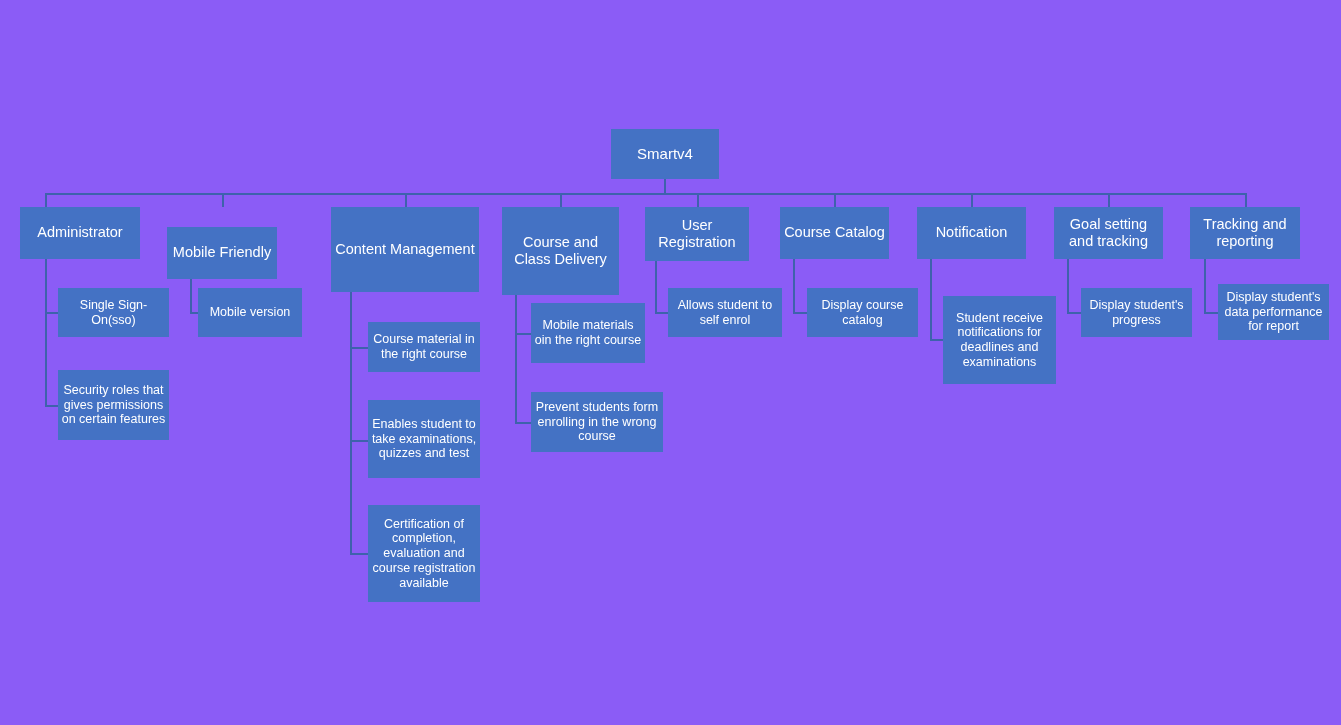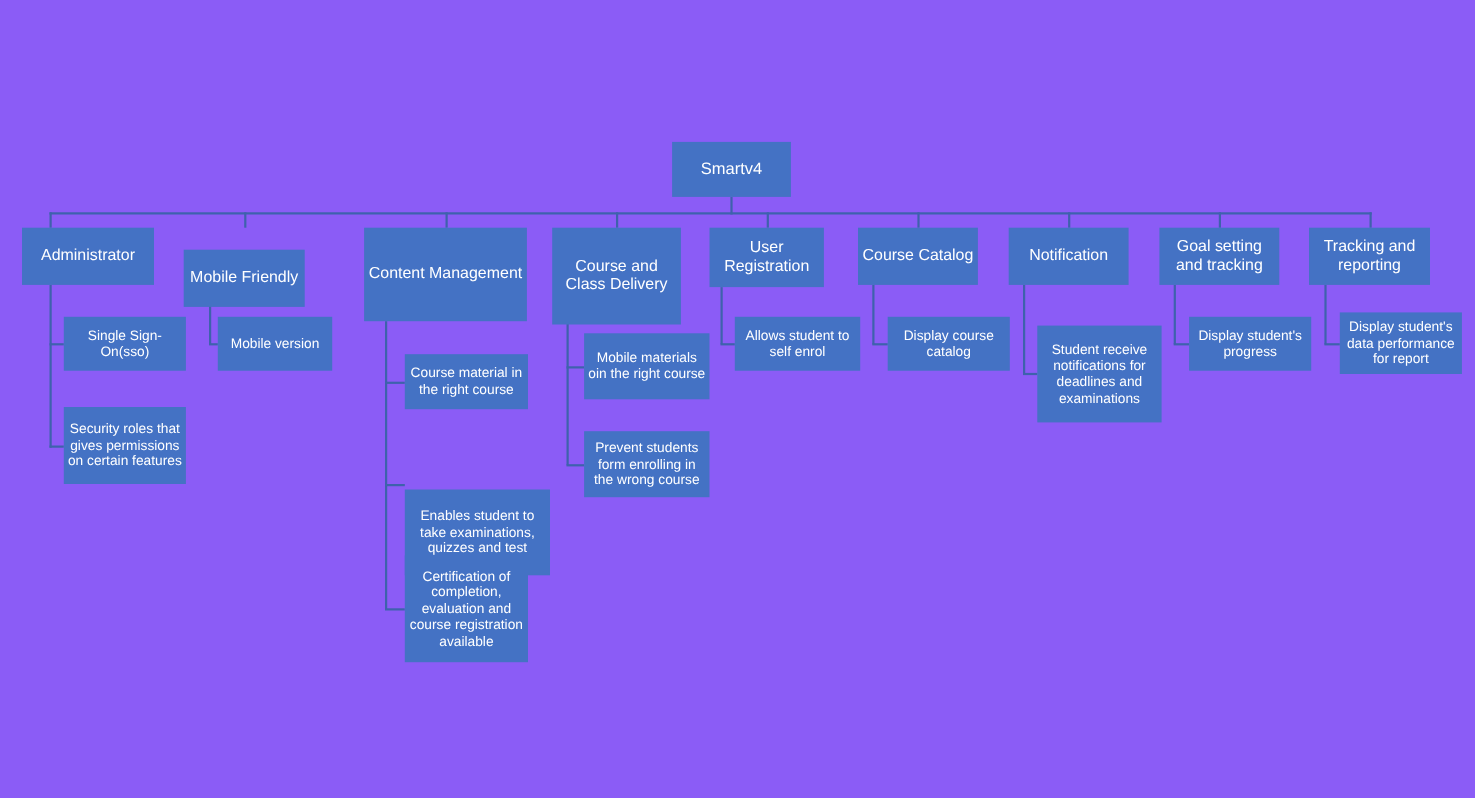--- a/index.html
+++ b/index.html
@@ -102,25 +102,25 @@
   <div class="node node-l1" style="left:917px; top:207px; width:109px; height:52px;">Notification</div>
   <div class="node node-l1" style="left:1054px; top:207px; width:109px; height:52px;">Goal setting and tracking</div>
   <div class="node node-l1" style="left:1190px; top:207px; width:110px; height:52px;">Tracking and reporting</div>
 
   <div class="node node-l2" style="left:58px; top:288px; width:111px; height:49px;">Single Sign-On(sso)</div>
   <div class="node node-l2" style="left:58px; top:370px; width:111px; height:70px;">Security roles that gives permissions on certain features</div>
 
   <div class="node node-l2" style="left:198px; top:288px; width:104px; height:49px;">Mobile version</div>
 
   <div class="node node-l2" style="left:368px; top:322px; width:112px; height:50px;">Course material in the right course</div>
-  <div class="node node-l2" style="left:368px; top:400px; width:132px; height:78px;margin-top:45px;">Enables student to take examinations, quizzes and test</div>
+  <div class="node node-l2" style="left:368px; top:400px; width:112px; height:78px;">Enables student to take examinations, quizzes and test</div>
   <div class="node node-l2" style="left:368px; top:505px; width:112px; height:97px;">Certification of completion, evaluation and course registration available</div>
 
   <div class="node node-l2" style="left:531px; top:303px; width:114px; height:60px;">Mobile materials oin the right course</div>
-  <div class="node node-l2" style="left:531px; top:392px; width:114px; height:60px;">Prevent students form enrolling in the wrong course</div>
+  <div class="node node-l2" style="left:531px; top:392px; width:132px; height:60px;">Prevent students form enrolling in the wrong course</div>
 
   <div class="node node-l2" style="left:668px; top:288px; width:114px; height:49px;">Allows student to self enrol</div>
 
   <div class="node node-l2" style="left:807px; top:288px; width:111px; height:49px;">Display course catalog</div>
 
   <div class="node node-l2" style="left:943px; top:296px; width:113px; height:88px;">Student receive notifications for deadlines and examinations</div>
 
   <div class="node node-l2" style="left:1081px; top:288px; width:111px; height:49px;">Display student's progress</div>
 
   <div class="node node-l2" style="left:1218px; top:284px; width:111px; height:56px;">Display student's data performance for report</div>

